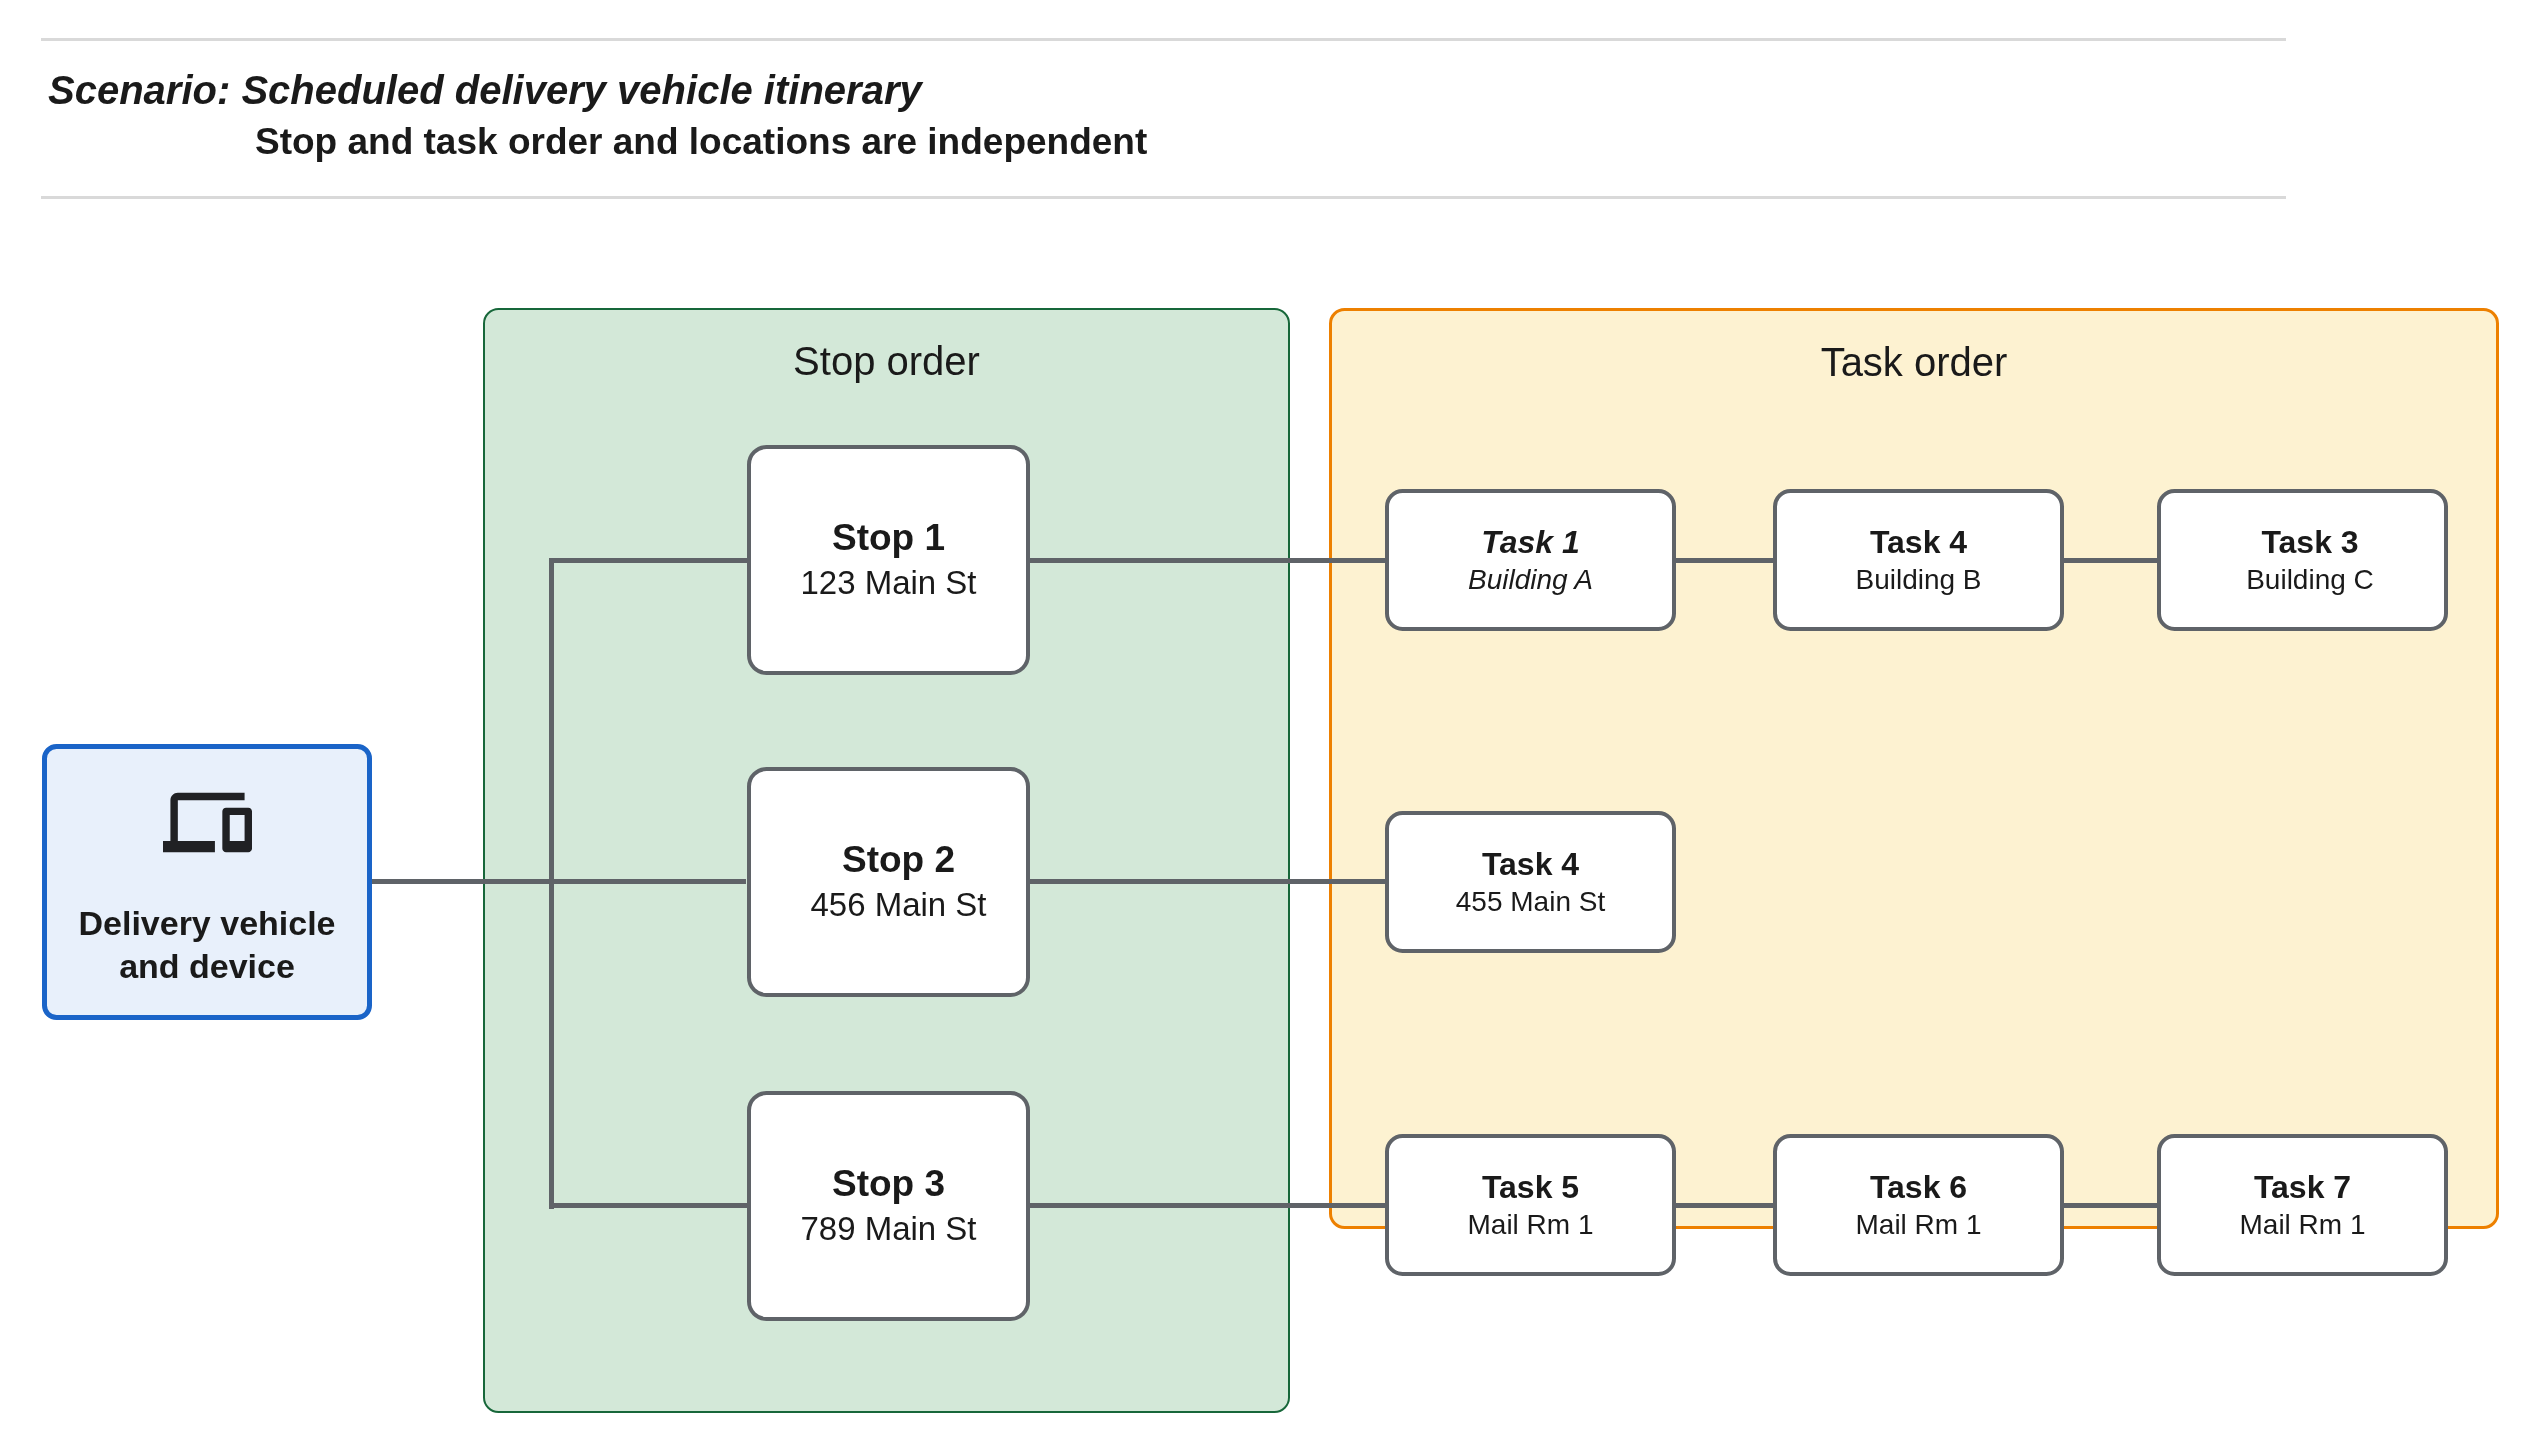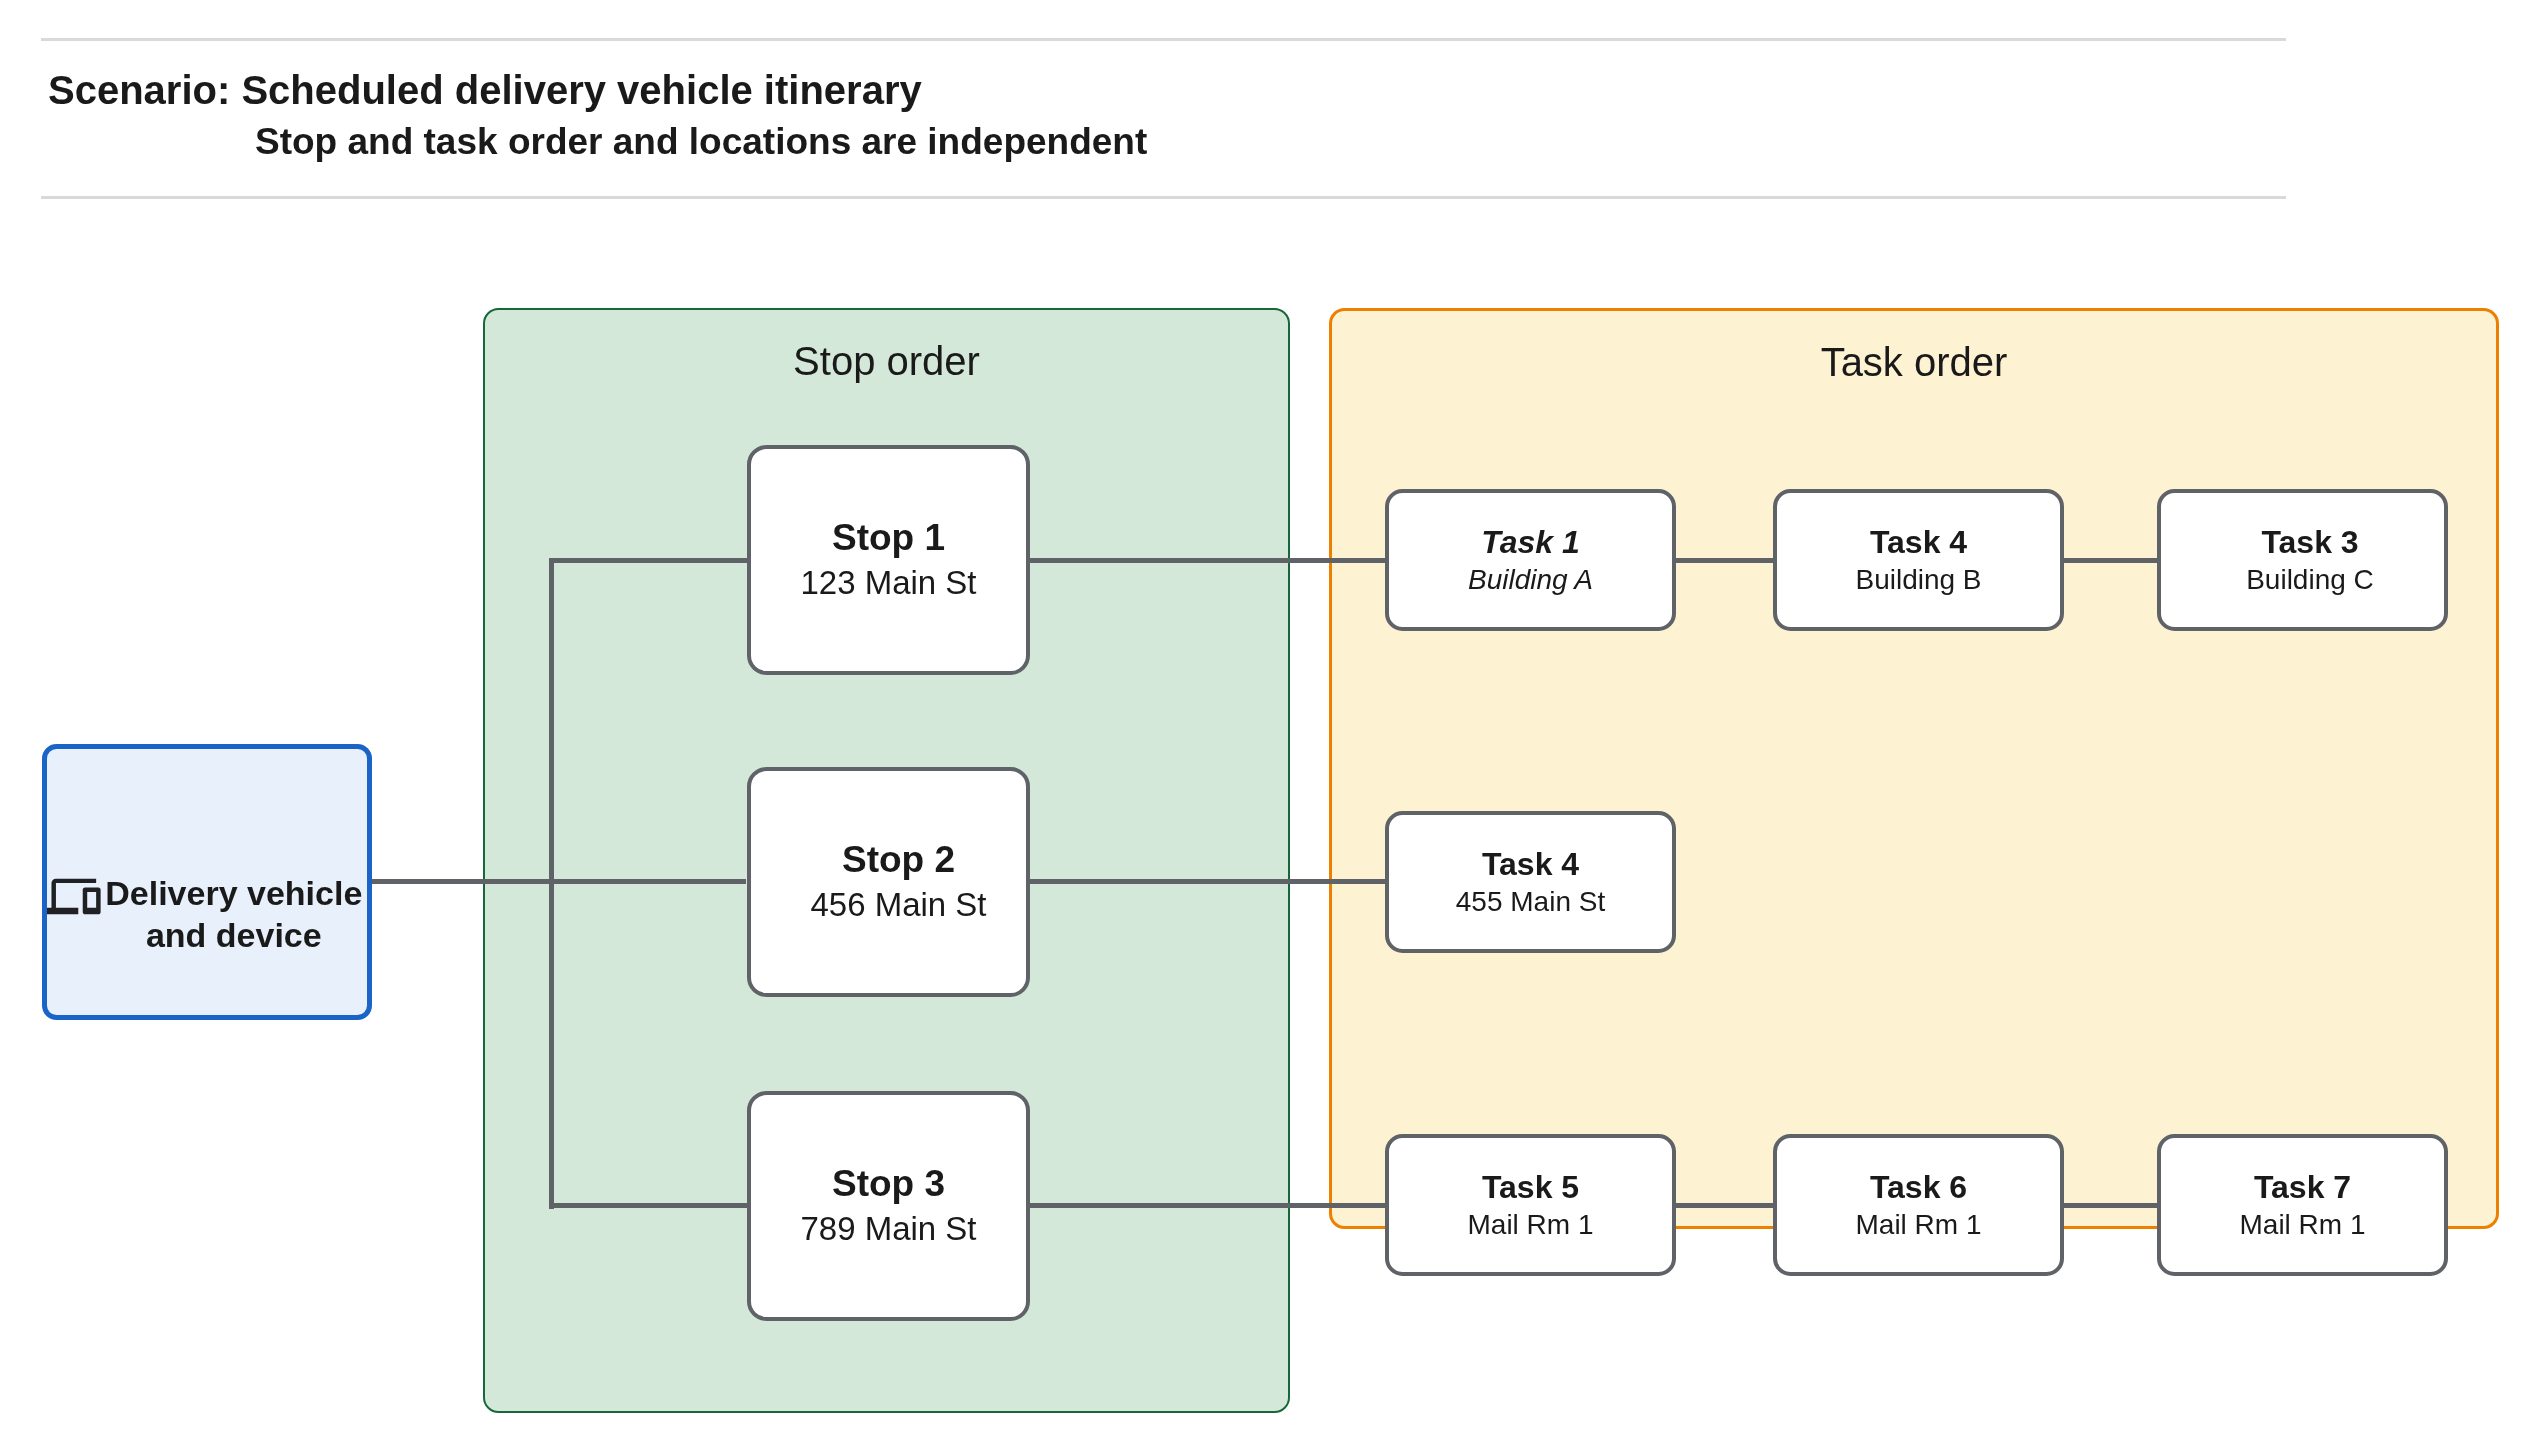--- a/index.html
+++ b/index.html
@@ -27,20 +27,21 @@
   .divider-bottom { top: 196px; }
 
   .title {
     position: absolute;
     left: 48px;
     top: 66px;
     font-size: 40px;
     font-weight: 700;
     line-height: 1.2;
     white-space: nowrap;
+    font-style: italic;
   }
   .subtitle {
     position: absolute;
     left: 255px;
     top: 120px;
     font-size: 37px;
     font-weight: 700;
     line-height: 1.2;
     white-space: nowrap;
   }
@@ -113,21 +114,21 @@
     left: 42px;
     top: 744px;
     width: 330px;
     height: 276px;
     box-sizing: border-box;
     background: var(--vehicle_fill, #e8f0fb);
     border: 5.8px solid var(--vehicle_border, #1a64c8);
     border-radius: 14.5px;
     z-index: 3;
     display: flex;
-    flex-direction: row;
+    flex-direction: column;
     align-items: center;
     padding-top: 29px;
   }
   .vehicle-icon {
     width: 89px;
     height: 89px;
     fill: #202124;
   }
   .vehicle-label {
     margin-top: 35px;

